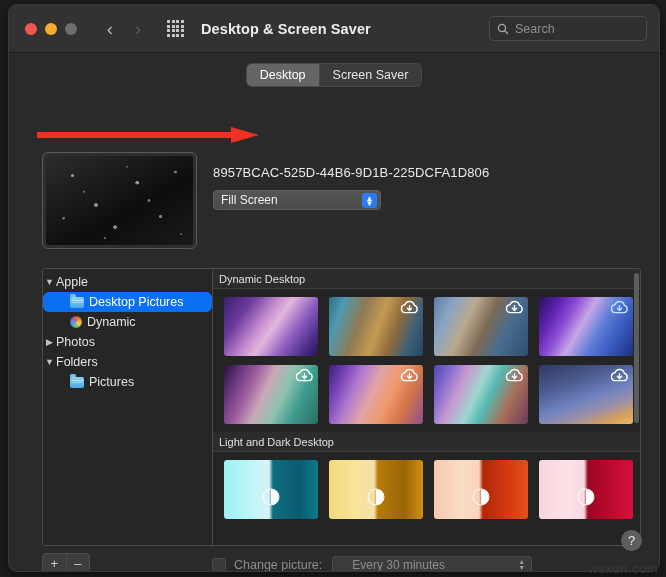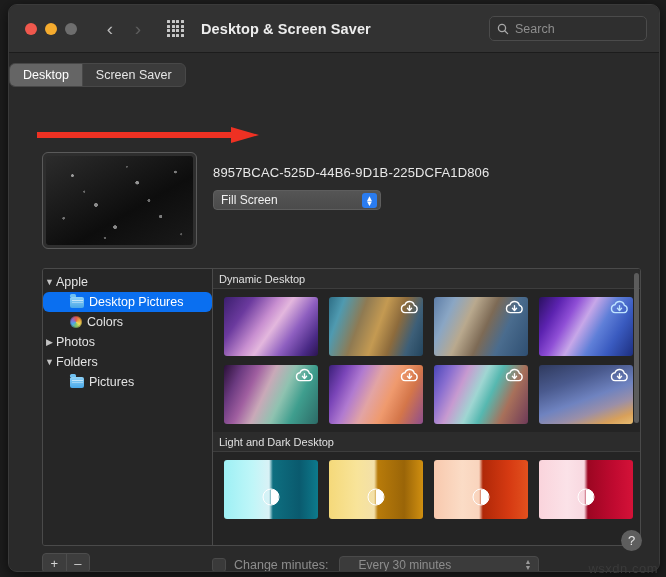--- a/index.html
+++ b/index.html
@@ -86,21 +86,21 @@
   .content {
     position: relative;
     height: 517px;
     background: #2a2a2a;
   }
 
   
   .tabbar {
     position: absolute;
     top: 10px; left: 0; right: 0;
-    display: flex; justify-content: flex-start;
+    display: flex; justify-content: center;
   }
   .tabs {
     display: flex;
     background: #3b3b3b;
     border: 1px solid #484848;
     border-radius: 6px;
     overflow: hidden;
     height: 22px;
   }
   .tab {
@@ -456,21 +456,21 @@
           <div class="disc"></div>
           <div class="indent"></div>
           <div class="folder-ic"></div>
           <div class="tree-label">Desktop Pictures</div>
         </div>
 
         <div class="tree-row">
           <div class="disc"></div>
           <div class="indent"></div>
           <div class="color-ic"></div>
-          <div class="tree-label">Colors</div>
+          <div class="tree-label">Dynamic</div>
         </div>
 
         <div class="tree-row">
           <div class="disc">▶</div>
           <div class="tree-label">Photos</div>
         </div>
 
         <div class="tree-row">
           <div class="disc">▼</div>
           <div class="tree-label">Folders</div>
@@ -569,21 +569,21 @@
     </div>
 
     <div class="addremove">
       <div>+</div>
       <div>–</div>
     </div>
 
     <div class="bottom-opts">
       <div class="opt-row">
         <div class="cbx"></div>
-        <div class="opt-label">Change minutes:</div>
+        <div class="opt-label">Change picture:</div>
         <div class="popup2">
           <div class="lbl">Every 30 minutes</div>
           <div class="arrws">
             <span>▲</span>
               <span>▼</span>
           </div>
         </div>
       </div>
 
     </div>

